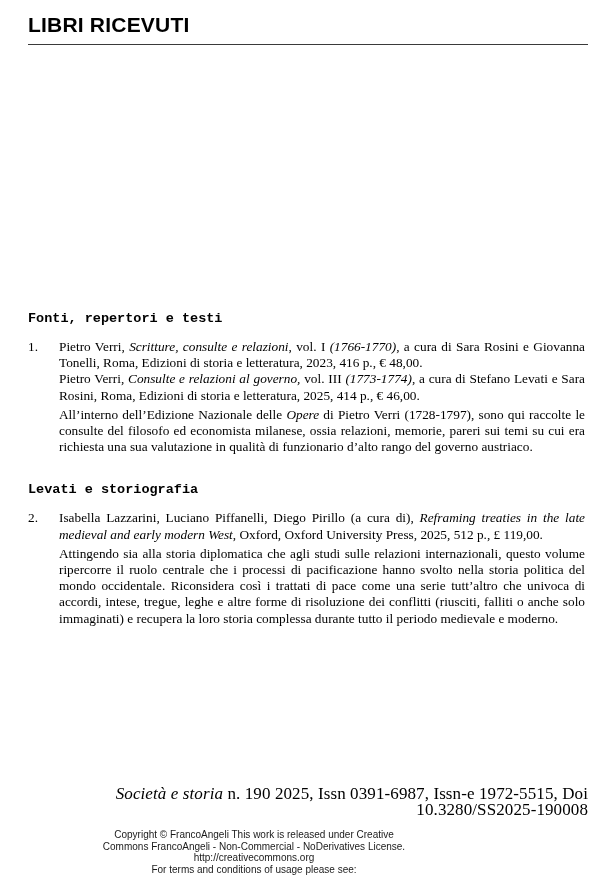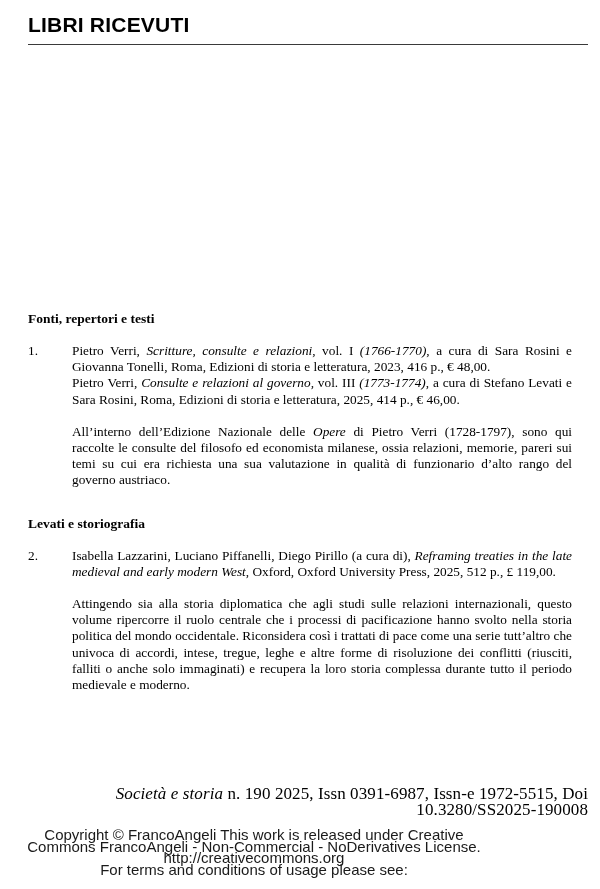--- a/index.html
+++ b/index.html
@@ -49,21 +49,21 @@
 
   
   .content {
     position: absolute;
     left: 20px;
     top: 310px;
     width: 560px;
   }
 
   .section-heading {
-    font-family: Liberation Serif, serif;
+    font-family: Liberation Mono, monospace;
     font-weight: bold;
     font-size: 13.5px;
     line-height: 17px;
     margin: 0;
   }
 
   .entry {
     position: relative;
     padding-left: 28px;
     margin-top: 12px;
@@ -77,21 +77,21 @@
     line-height: 16.2px;
   }
   .entry-body {
     font-size: 13.3px;
     line-height: 16.2px;
     text-align: justify;
     text-justify: inter-word;
     hyphens: manual;
   }
   .entry-body p {
-    margin: 16px;
+    margin: 3px;
   }
   .ref-line { display: block; }
 
   i, .it { font-style: italic; }
 
   .gap-block { margin-top: 26px; }
 
   
   .journal-line {
     position: absolute;
@@ -105,21 +105,21 @@
   }
 
   
   .copyright {
     position: absolute;
     left: 0;
     top: 829px;
     width: 492px;
     text-align: center;
     font-family: "Liberation Sans", "DejaVu Sans", sans-serif;
-    font-size: 15px;
+    font-size: 10px;
     line-height: 11.6px;
     color: #1a1a1a;
   }
   .copyright div { margin: 0; }
 </style>
 </head>
 <body>
 
 <div class="page">
 

